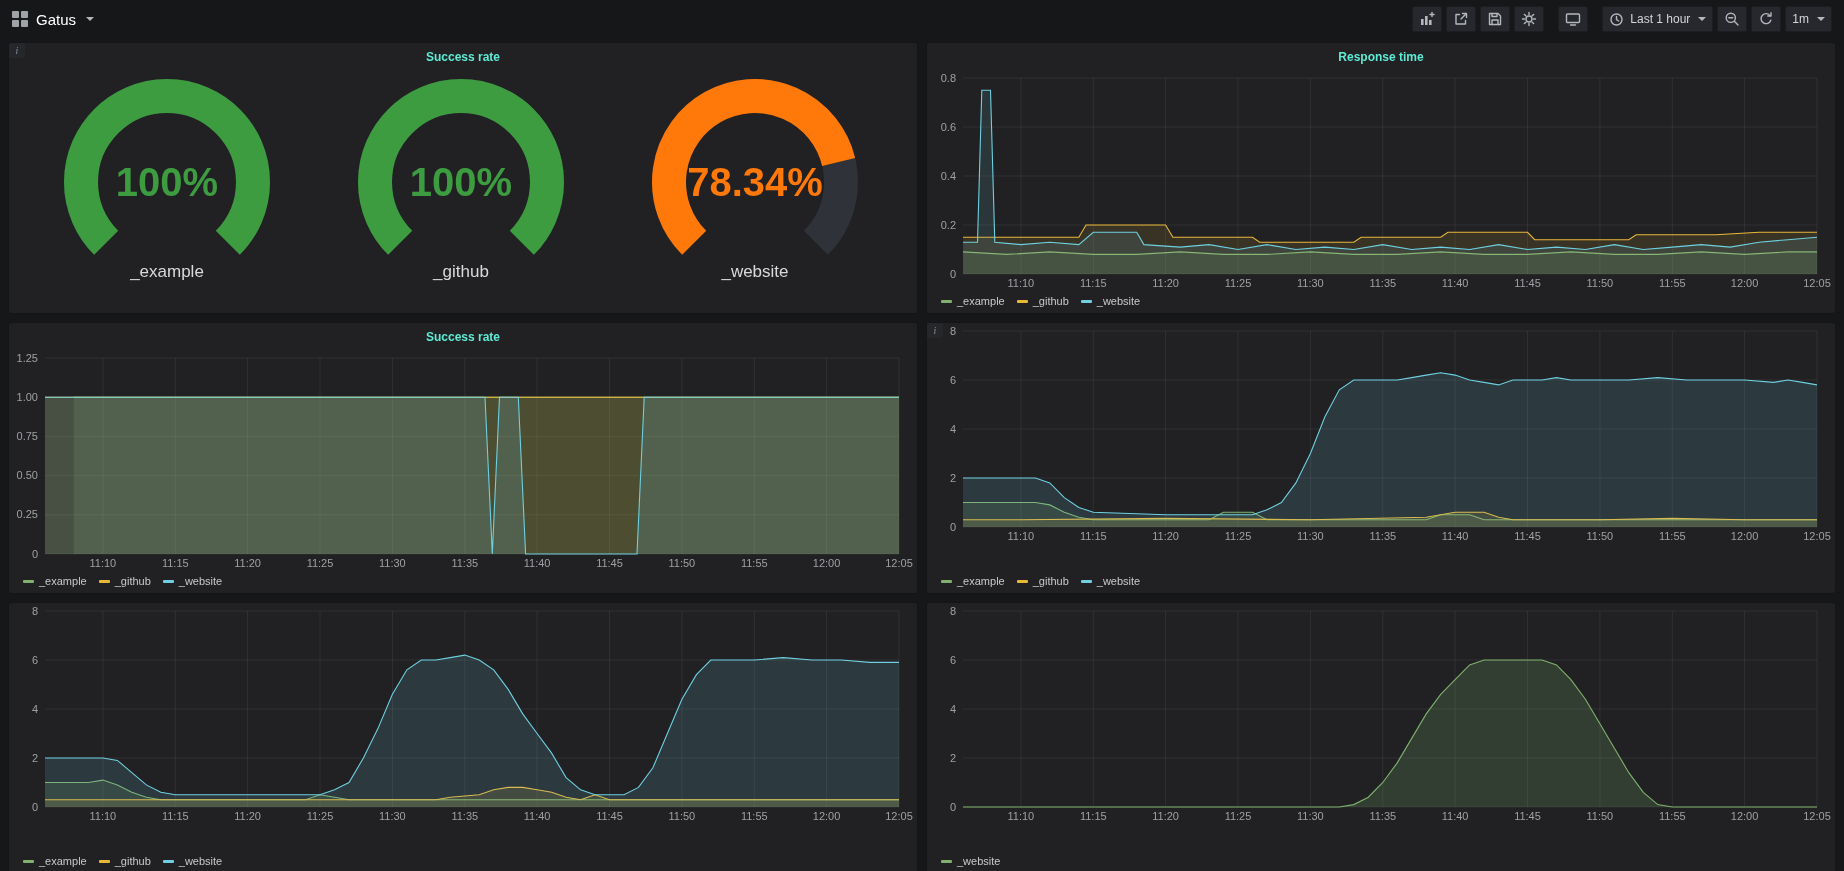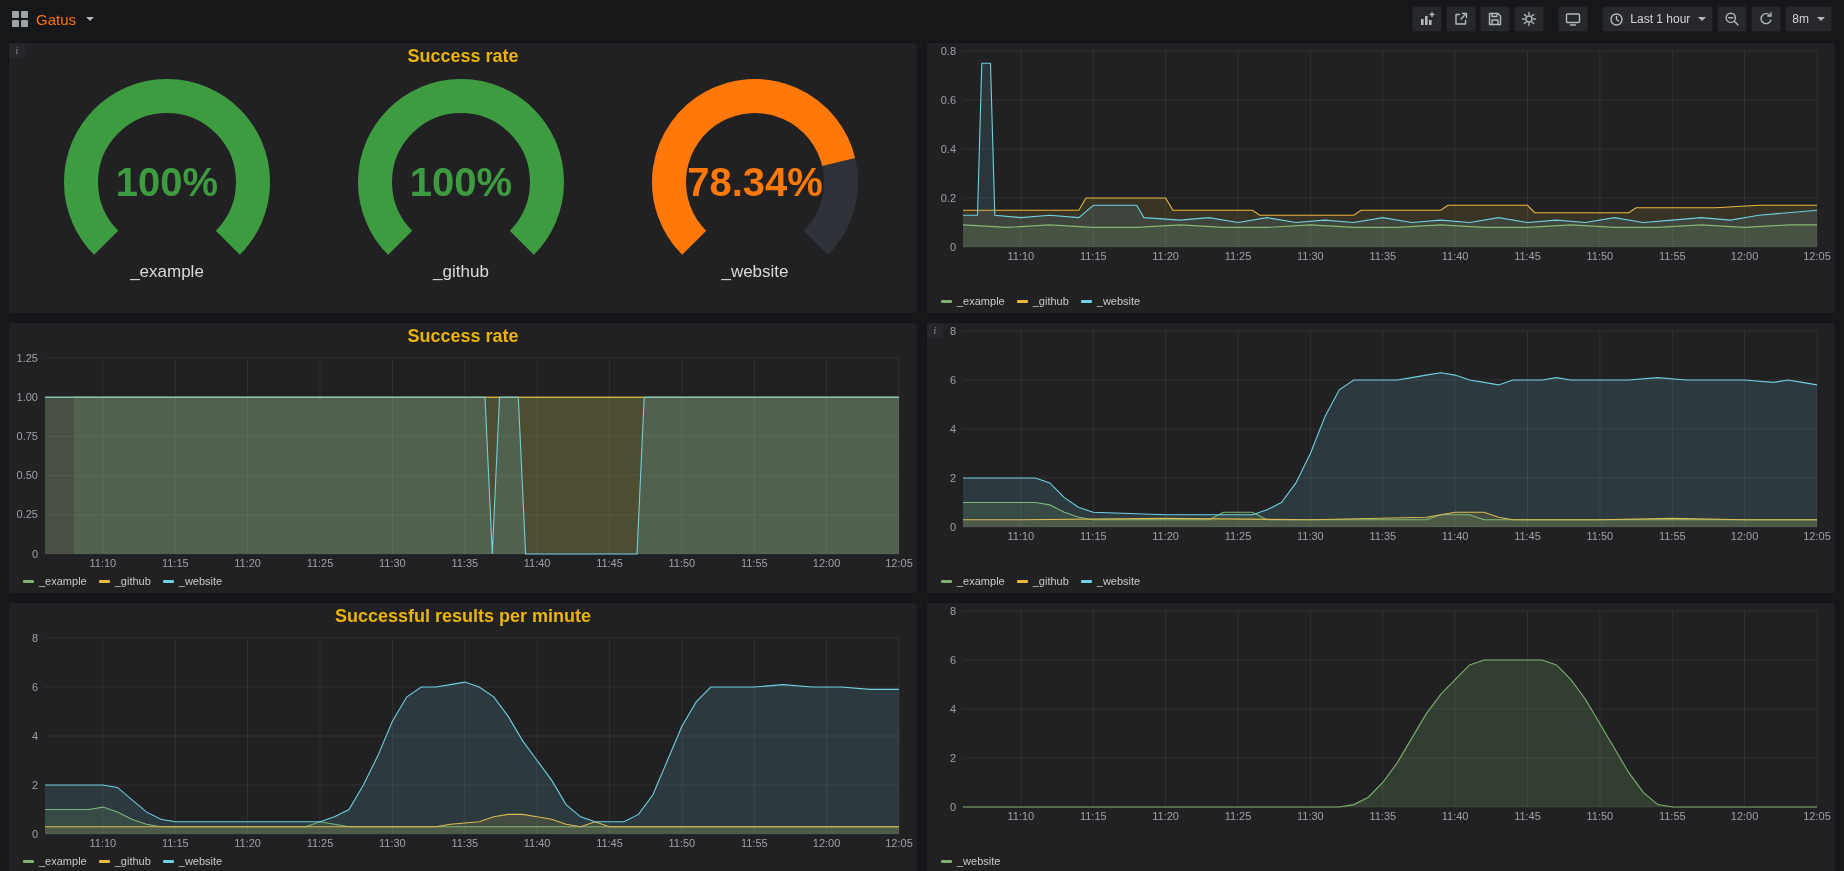--- a/index.html
+++ b/index.html
@@ -5,40 +5,40 @@
   * { margin:0; padding:0; box-sizing:border-box; }
   html,body { width:1844px; height:871px; overflow:hidden; background:#161719;
     font-family:"Liberation Sans","DejaVu Sans",sans-serif; color:#d8d9da; }
 
   
   .navbar { height:38px; display:flex; align-items:center; justify-content:space-between;
     padding:0 12px; background:#161719; }
   .nav-left { display:flex; align-items:center; gap:8px; }
   .logo-grid { display:grid; grid-template-columns:7px 7px; grid-template-rows:7px 7px; gap:2px; cursor:pointer; }
   .logo-grid span { background:#9fa2a7; border-radius:1px; }
-  .dash-title { font-size:15px; font-weight:500; color:#f97316; cursor:pointer; }
+  .dash-title { font-size:15px; font-weight:500; color:#ffffff; cursor:pointer; }
   .caret { display:inline-block; width:0; height:0; border-left:4px solid transparent;
     border-right:4px solid transparent; border-top:4px solid #b6b8bb; margin-left:2px; }
   .nav-right { display:flex; align-items:center; gap:4px; }
   .nav-btn { display:flex; align-items:center; gap:6px; height:26px; min-width:28px;
     justify-content:center; padding:0 6px; background:#26282e; border:1px solid #1b1d20;
     border-radius:2px; color:#d4d5d6; font-size:12px; cursor:pointer;
     font-family:inherit; }
   .nav-btn svg { display:block; }
   .nav-gap { width:6px; }
   .icon-stroke { stroke:#b4b7bc; stroke-width:1.4; fill:none; stroke-linecap:round; stroke-linejoin:round; }
   .icon-fill { fill:#b4b7bc; }
 
   
   .dashboard { display:grid; grid-template-columns:1fr 1fr; grid-template-rows:repeat(3,272px);
     gap:8px; padding:4px 8px 8px; }
   .panel { background:#212124; border:1px solid #141518; border-radius:3px;
     position:relative; display:flex; flex-direction:column; }
   .panel-header { height:27px; flex:0 0 auto; display:flex; align-items:center;
-    justify-content:center; font-size:18px; font-weight:600; color:#eab308; cursor:pointer; }
+    justify-content:center; font-size:12px; font-weight:600; color:#5eead4; cursor:pointer; }
   .panel-info { position:absolute; top:0; left:0; width:16px; height:15px; background:#25272b;
     color:#8b8e94; font-size:10px; font-style:italic; display:flex; align-items:center;
     justify-content:center; border-radius:2px 0 3px 0; cursor:pointer; z-index:2;
     font-family:"Liberation Serif","DejaVu Serif",serif; }
   .panel-body { flex:1; display:flex; flex-direction:column; min-height:0; padding:0 8px 2px 4px; }
   .chart { flex:1; min-height:0; overflow:visible; }
   .chart svg { overflow:visible; }
   .legend { height:20px; flex:0 0 auto; display:flex; align-items:center; gap:12px;
     padding-left:10px; font-size:11px; color:#c8c9ca; }
   .legend-item { display:flex; align-items:center; gap:5px; cursor:pointer; }
@@ -117,21 +117,21 @@
         <path class="icon-stroke" d="M10.3 10.3 L14 14"></path>
       </svg>
     </button>
     <button class="nav-btn">
       <svg width="16" height="16">
         <path class="icon-stroke" d="M12.8 9.2 a5 5 0 1 1 -0.6 -4.4"></path>
         <path class="icon-stroke" d="M13 1.8 v3.2 h-3.2"></path>
       </svg>
     </button>
     <button class="nav-btn">
-      <span>8m</span>
+      <span>1m</span>
       <span class="caret"></span>
     </button>
   </div>
 </nav>
 
 <main class="dashboard">
 
   <section class="panel">
     <div class="panel-info">i</div>
     <header class="panel-header">Success rate</header>
@@ -157,20 +157,21 @@
             <path d="M 79.19 172.81 A 86 86 0 1 1 200.81 172.81" stroke="#2f3239" stroke-width="34" fill="none"></path>
             <path d="M 79.19 172.81 A 86 86 0 1 1 223.63 91.95" stroke="#ff780a" stroke-width="34" fill="none"></path>
             <text x="140" y="126" text-anchor="middle" style="font-size:40px;font-weight:700;fill:#ff780a">78.34%</text>
           </svg>
           <div class="gauge-label">_website</div>
         </div>
       </div>
   </section>
 
   <section class="panel">
+    <header class="panel-header">Response time</header>
     <div class="panel-body">
       <div class="chart"><svg width="896" height="221">
             <line class="grid-line" x1="32" x2="886" y1="204.0" y2="204.0"></line>
             <text class="tick" text-anchor="end" x="25" y="207.5">0</text>
             <line class="grid-line" x1="32" x2="886" y1="155.0" y2="155.0"></line>
             <text class="tick" text-anchor="end" x="25" y="158.5">0.2</text>
             <line class="grid-line" x1="32" x2="886" y1="106.0" y2="106.0"></line>
             <text class="tick" text-anchor="end" x="25" y="109.5">0.4</text>
             <line class="grid-line" x1="32" x2="886" y1="57.0" y2="57.0"></line>
             <text class="tick" text-anchor="end" x="25" y="60.5">0.6</text>
@@ -344,21 +345,20 @@
           </span>
           <span class="legend-item">
             <span class="legend-swatch" style="background: rgb(110, 208, 224);"></span>
             <span>_website</span>
           </span>
         </div>
     </div>
   </section>
 
   <section class="panel">
-    <header class="panel-header">Successful results per minute</header>
     <div class="panel-body">
       <div class="chart"><svg width="896" height="221">
             <line class="grid-line" x1="32" x2="886" y1="204.0" y2="204.0"></line>
             <text class="tick" text-anchor="end" x="25" y="207.5">0</text>
             <line class="grid-line" x1="32" x2="886" y1="155.0" y2="155.0"></line>
             <text class="tick" text-anchor="end" x="25" y="158.5">2</text>
             <line class="grid-line" x1="32" x2="886" y1="106.0" y2="106.0"></line>
             <text class="tick" text-anchor="end" x="25" y="109.5">4</text>
             <line class="grid-line" x1="32" x2="886" y1="57.0" y2="57.0"></line>
             <text class="tick" text-anchor="end" x="25" y="60.5">6</text>

